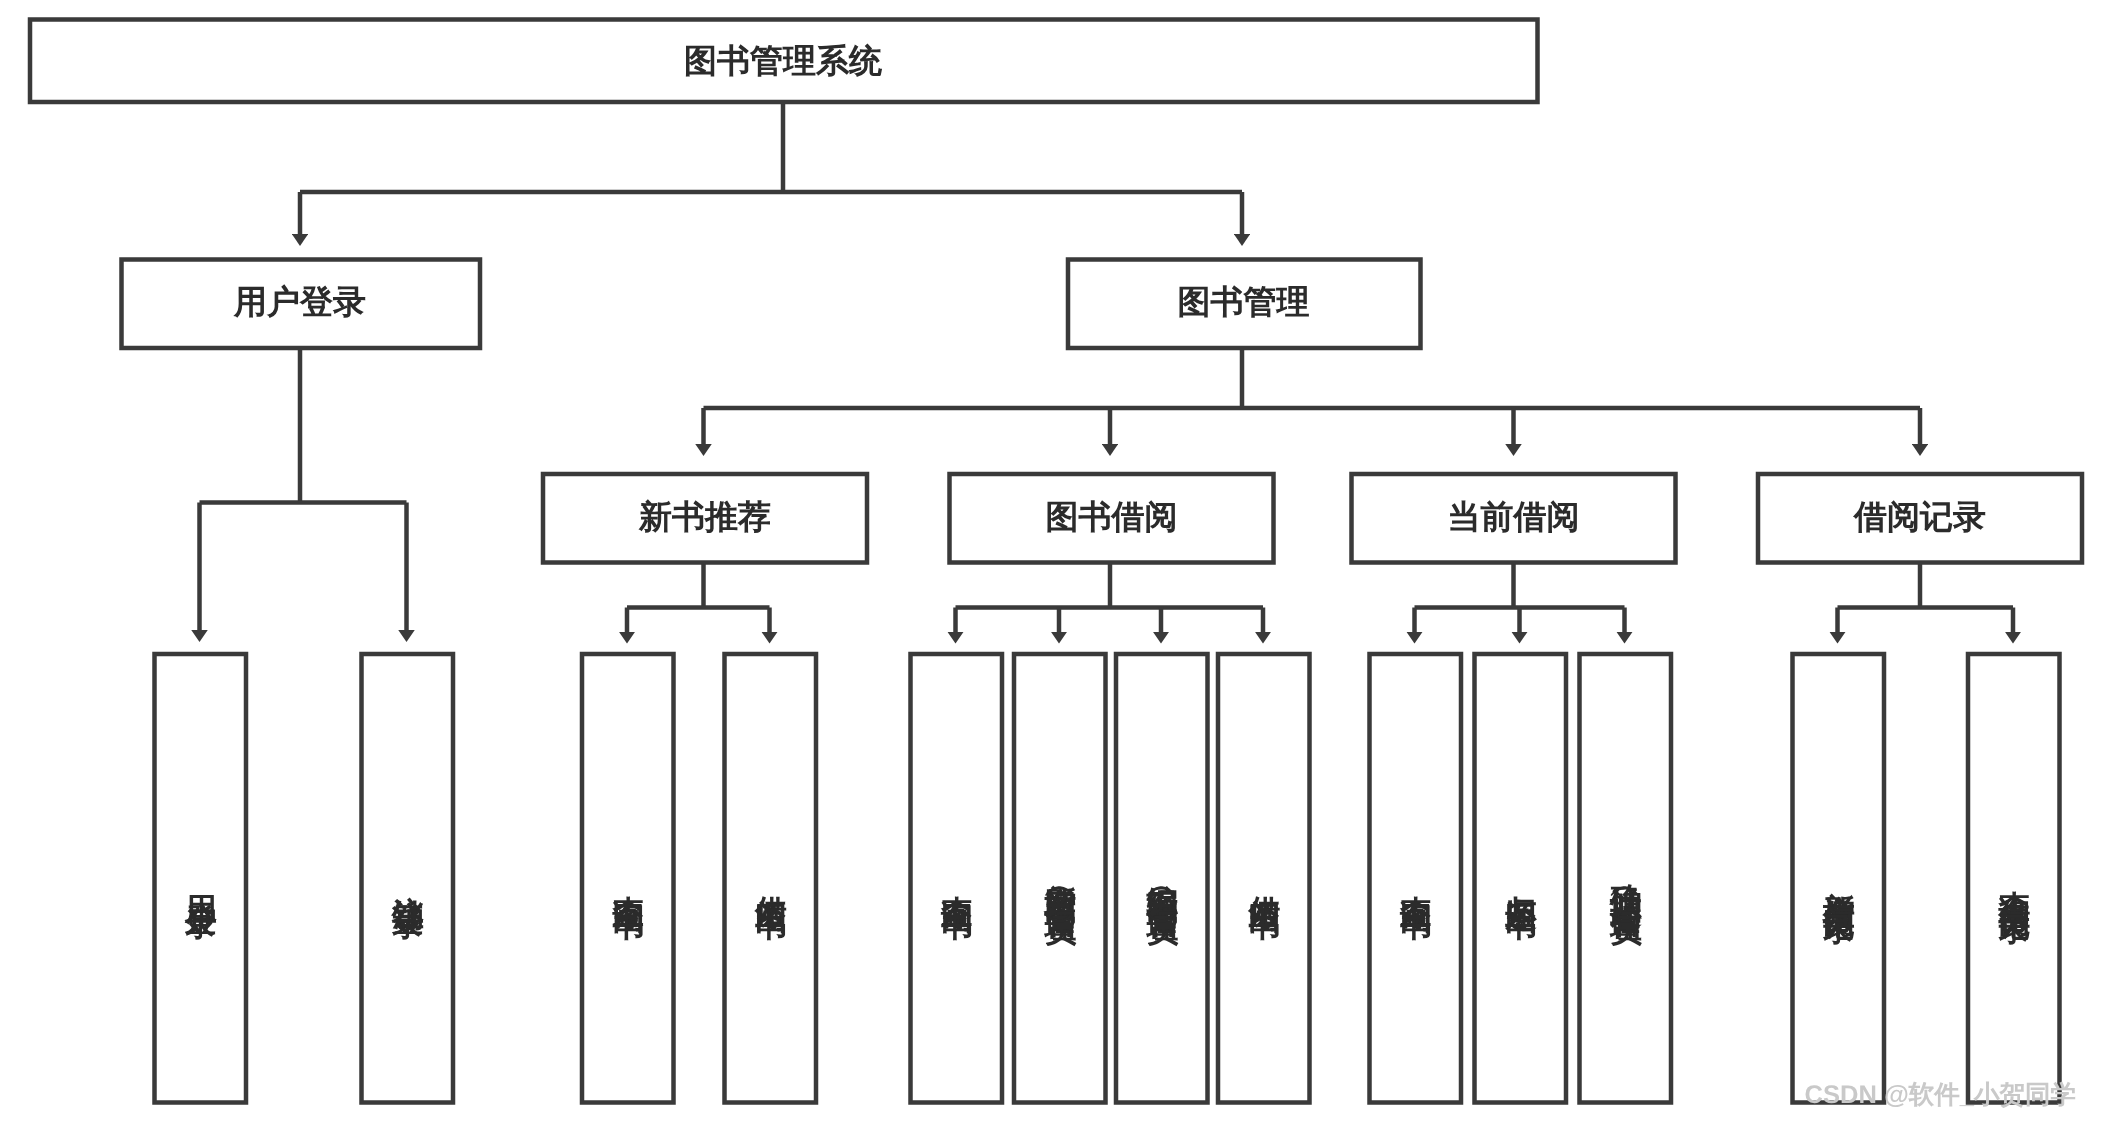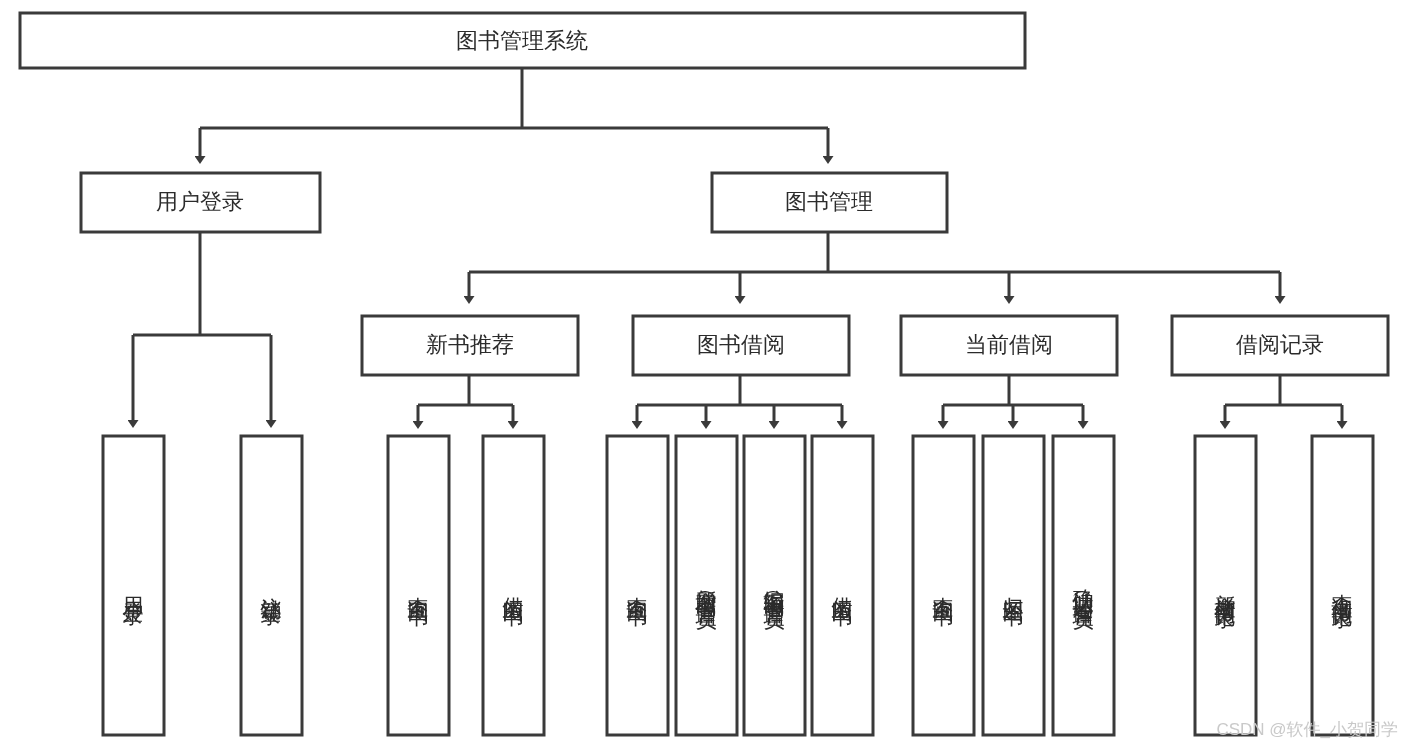--- a/index.html
+++ b/index.html
@@ -1,26 +1,26 @@
 <!DOCTYPE html>
 <html><head>
 <meta charset="utf-8">
 <style>
   html,body{margin:0;padding:0;background:#ffffff;}
   body{width:1405px;height:747px;font-family:"Liberation Sans","DejaVu Sans",sans-serif;overflow:hidden;}
-  #stage{position:relative;width:1398px;height:747px;background:#fff;}
+  #stage{position:relative;width:1398px;height:747px;background:#fff;font-weight:bold;}
   svg.diagram{position:absolute;left:0;top:0;width:1405px;height:747px;}
   .box-rect{fill:#ffffff;stroke:#3a3a3a;stroke-width:3;}
   .conn{stroke:#3a3a3a;stroke-width:3;fill:none;}
   .node-label{fill:#2b2b2b;font-family:"Liberation Sans","DejaVu Sans",sans-serif;font-size:22px;text-anchor:middle;dominant-baseline:middle;}
   .leaf-label-wrap{position:absolute;display:flex;align-items:center;justify-content:center;
       writing-mode:vertical-rl;text-orientation:upright;
       font-family:"Liberation Sans","DejaVu Sans",sans-serif;font-size:21px;color:#2b2b2b;
       letter-spacing:3px;line-height:1;pointer-events:none;}
-  .watermark{position:absolute;right:0;bottom:6px;color:#c9c9c9;font-size:17px;
+  .watermark{position:absolute;right:14px;bottom:6px;color:#c9c9c9;font-size:17px;
       font-family:"Liberation Sans","DejaVu Sans",sans-serif;white-space:nowrap;}
 </style>
 </head>
 <body>
 
 <div id="stage">
 
   <svg class="diagram" viewBox="0 0 1405 747">
     <defs>
       <marker id="arrow" markerWidth="11" markerHeight="11" refX="4" refY="5.5" orient="auto" markerUnits="userSpaceOnUse">

